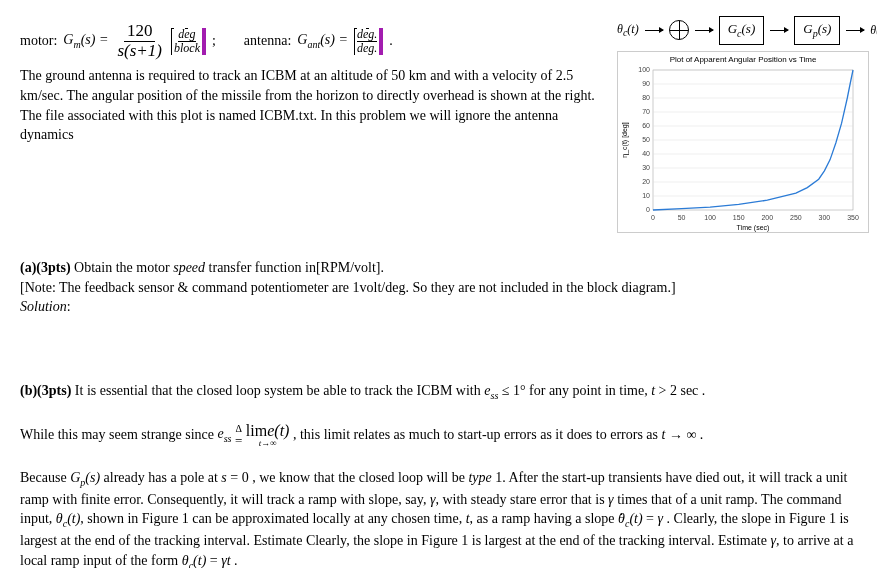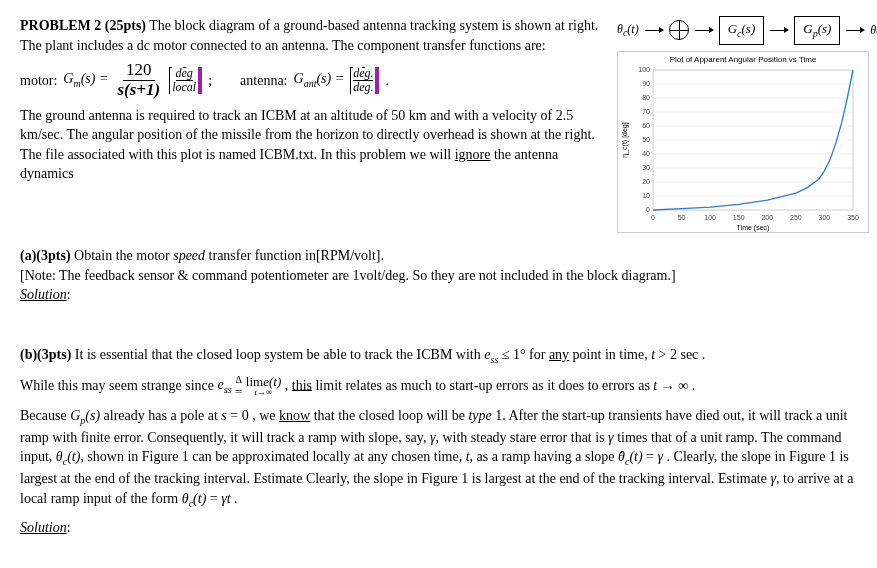--- a/index.html
+++ b/index.html
@@ -19,38 +19,38 @@
   }
   .left-col {
     flex: 1;
   }
   .right-col {
     width: 240px;
     flex-shrink: 0;
   }
   .bold { font-weight: bold; }
   .ital { font-style: italic; }
-  .under { text-decoration: underline; }
+  .under { }
   .eq-row {
     display: flex;
     align-items: center;
     gap: 6px;
     margin: 6px 0;
     text-align: right;
   }
   .frac {
     display: inline-flex;
     flex-direction: column;
     align-items: center;
     vertical-align: middle;
     font-size: 17px;
     line-height: 1.1;
   }
   .frac .num { border-bottom: 1px solid #000; padding: 0 3px; }
-  .frac .den { padding: 0 3px; font-weight: bold; }
+  .frac .den { padding: 0 3px; }
   .bracket {
     display: inline-flex;
     flex-direction: column;
     align-items: center;
     border-left: 1px solid #000;
     border-right: 4px solid #a21caf;
     padding: 0 2px;
     font-size: 12px;
     line-height: 1.1;
     position: relative;
@@ -106,42 +106,39 @@
     font-size: 13px;
     flex-shrink:0;
   }
   .chart {
     border: 1px solid #ccc;
     background: #fff;
     font-size: 8px;
     font-family: sans-serif;
     color: #444;
   }
-  .para { margin: 8px 0; }
+  .para { margin: 20px 0; }
   .sig { font-style: italic; font-size:12px;}
 </style>
 </head>
 <body>
 
 <div class="top-row">
   <div class="left-col">
-    <div>
-      <span class="bold">PROBLEM 2 (25pts)</span><span> The block diagram of a ground-based antenna tracking system is shown at right. The plant includes a dc motor connected to an antenna. The component transfer functions are:</span>
-    </div>
 
     <div class="eq-row">
       <span>motor:</span>
       <span class="ital"><span>G</span><sub>m</sub><span>(s) =</span></span>
       <span class="frac">
         <span class="num">120</span>
         <span class="den ital">s(s+1)</span>
       </span>
       <span class="bracket">
         <span class="num" style="border-bottom:1px solid #000">deg</span>
-        <span>local</span>
+        <span>block</span>
       </span>
       <span>;</span>
       <span style="margin-left:22px">antenna:</span>
       <span class="ital"><span>G</span><sub>ant</sub><span>(s) =</span></span>
       <span class="bracket">
         <span class="num" style="border-bottom:1px solid #000">deg.</span>
         <span>deg.</span>
       </span>
       <span>.</span>
     </div>
@@ -228,21 +225,21 @@
   <span class="bold">(b)(3pts)</span><span> It is essential that the closed loop system be able to track the ICBM with  </span><span class="ital"><span>e</span><sub>ss</sub></span><span> ≤ 1° for </span><span class="under">any</span><span> point in time, </span><span class="ital">t</span><span> &gt; 2 sec .</span>
 </div>
 
 <div class="para">
   <span>While this may seem strange since </span><span class="ital"><span>e</span><sub>ss</sub></span>
   <span style="display:inline-flex;flex-direction:column;align-items:center;vertical-align:middle;font-size:10px;line-height:1;">
     <span>Δ</span>
     <span style="font-size:13px">=</span>
   </span>
   <span style="display:inline-flex;flex-direction:column;align-items:center;vertical-align:middle;line-height:1;">
-    <span style="font-size:13px"><span>lim</span><span class="ital">e(t)</span></span>
+    <span style="font-size:16px"><span>lim</span><span class="ital">e(t)</span></span>
     <span style="font-size:9px" class="ital">t→∞</span>
   </span><span> , </span><span class="under">this</span><span> limit relates as much to start-up errors as it does to errors as </span><span class="ital">t</span><span> → ∞ .</span>
 </div>
 
 <div class="para">
   <span>Because </span><span class="ital"><span>G</span><sub>p</sub><span>(s)</span></span><span> already has a pole at </span><span class="ital">s</span><span> = 0 , we </span><span class="under">know</span><span> that the closed loop will be </span><span class="ital">type</span><span> 1. After the start-up transients have died out, it will track a unit ramp with finite error. Consequently, it will track a ramp with slope, say, </span><span class="ital">γ</span><span>, with steady stare error that is </span><span class="ital">γ</span><span> times that of a unit ramp. The command input, </span><span class="ital"><span>θ</span><sub>c</sub><span>(t)</span></span><span>, shown in Figure 1 can be approximated locally at any chosen time, </span><span class="ital">t</span><span>, as a ramp having a slope </span><span style="position:relative;display:inline-block" class="ital"><span style="position:absolute;left:2px;top:-8px">.</span><span>θ</span><sub>c</sub><span>(t)</span></span><span> = </span><span class="ital">γ</span><span> . Clearly, the slope in Figure 1 is largest at the end of the tracking interval. Estimate </span>Clearly, the slope in Figure 1 is largest at the end of the tracking interval. Estimate <span class="ital">γ</span><span>, to arrive at a local ramp input of the form </span><span class="ital"><span>θ</span><sub>c</sub><span>(t)</span></span><span> = </span><span class="ital">γt</span><span> .</span>
 </div>
 
 <div class="para">
   <span class="ital under">Solution</span><span>:</span>

